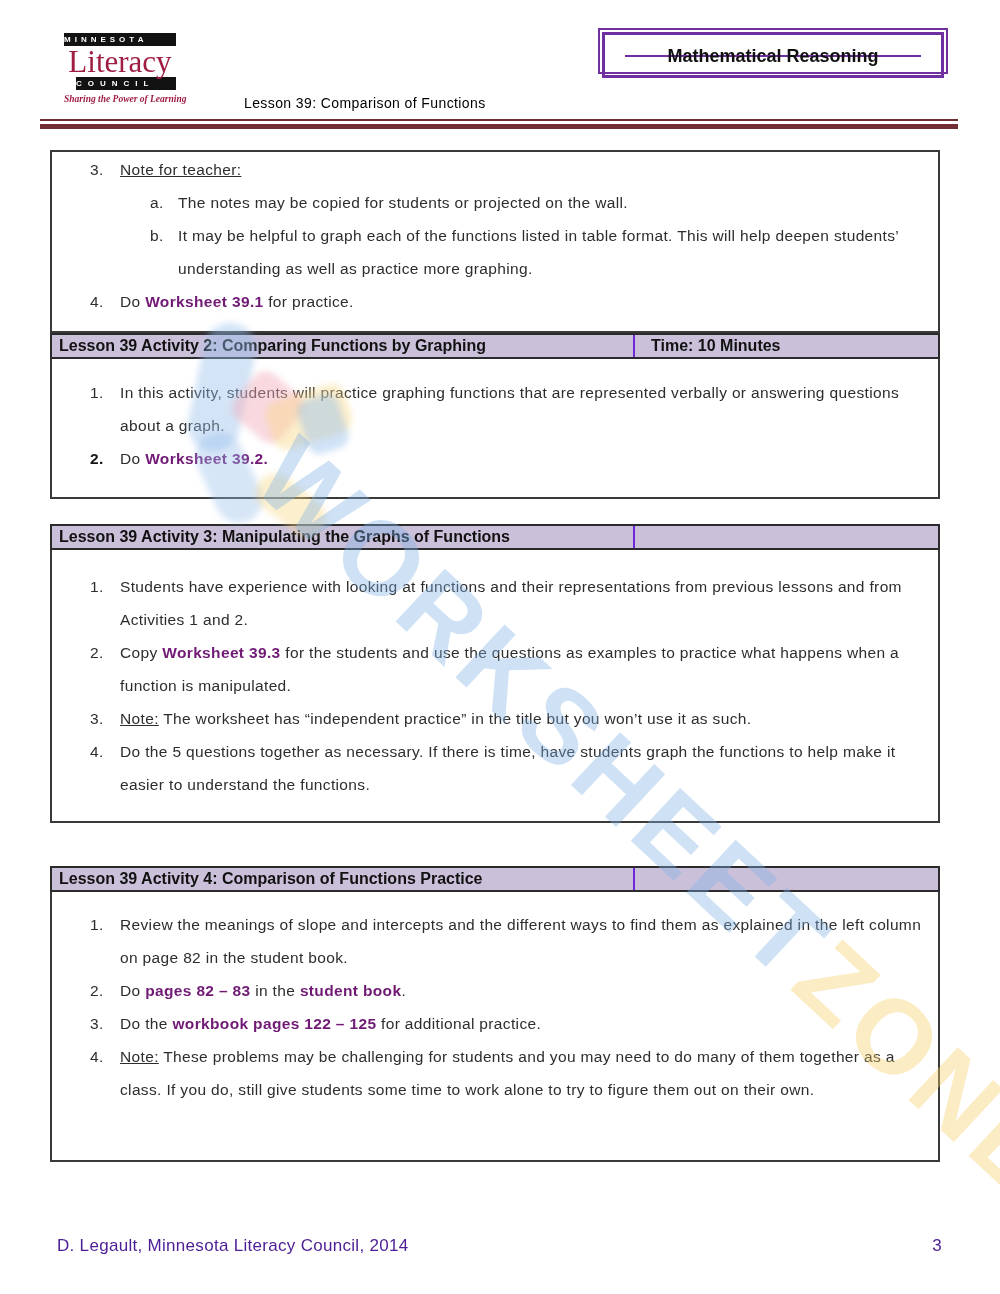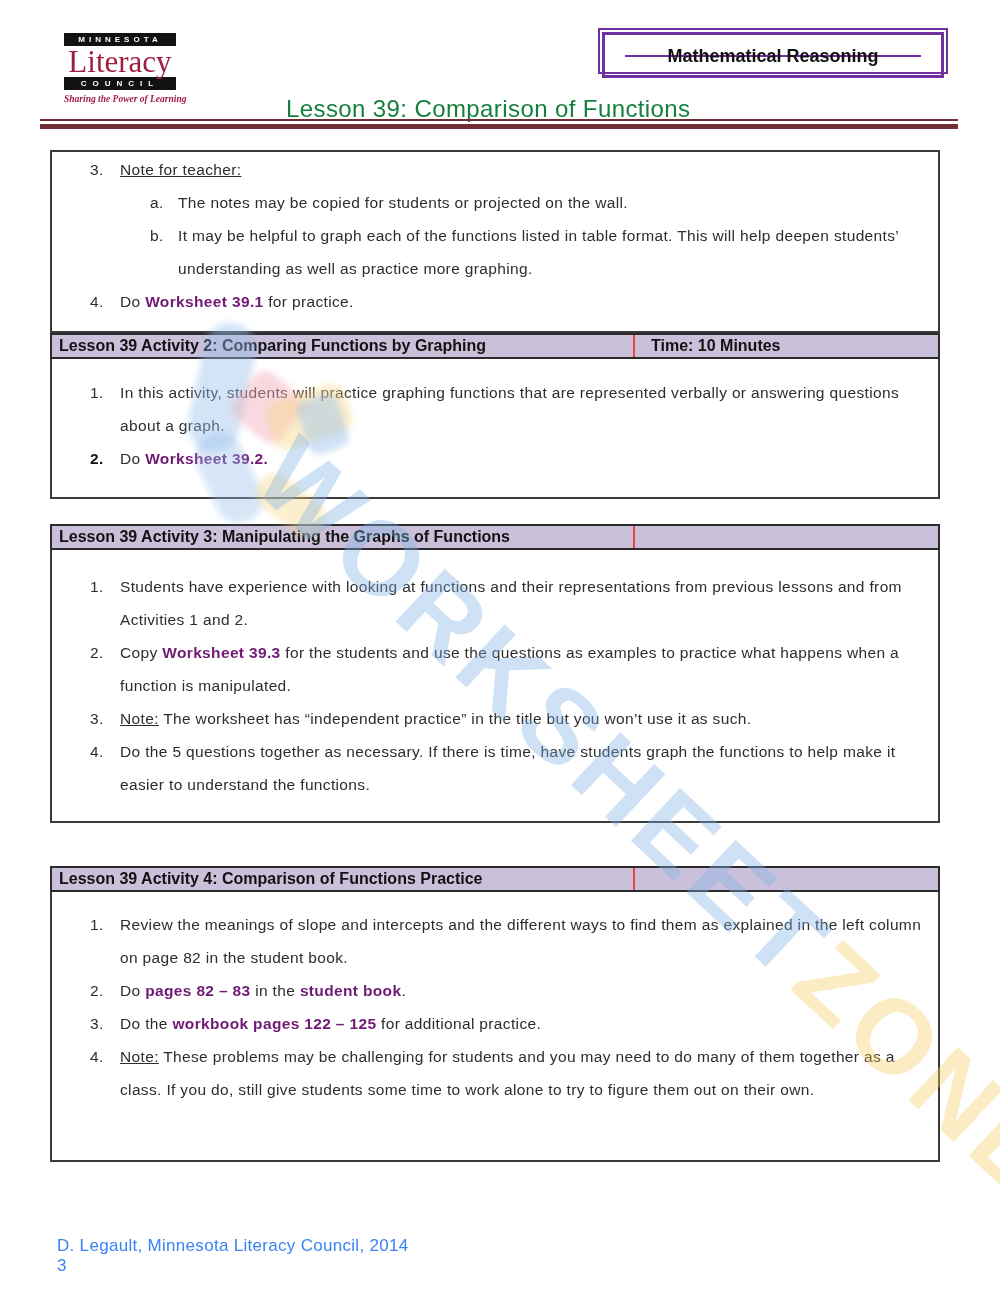--- a/index.html
+++ b/index.html
@@ -8,36 +8,36 @@
     position:relative;
     background:#ffffff;
     font-family:"Liberation Sans", sans-serif;
     color:#2d2d2d;
     overflow:hidden;
   }
 
   
   .logo { position:absolute; left:64px; top:33px; width:112px; }
   .logo-bar {
-    background:#121212; color:#ffffff; text-align:center;
+    background:#121212; color:#ffffff; 
     font-size:8px; font-weight:700; letter-spacing:4px;
     padding:3px 0 2px 0; line-height:8px;
   }
   .logo-name {
     font-family:"Liberation Serif", serif;
     color:#A01D42; font-size:31px; line-height:31px;
     text-align:center; letter-spacing:0px;
   }
   .logo-tagline {
     font-family:"Liberation Serif", serif; font-style:italic; font-weight:700;
     color:#A01D42; font-size:9.5px; margin-top:4px; white-space:nowrap;
   }
   .doc-title {
     position:absolute; left:244px; top:95px;
-    font-size:24px; color:#15803d; letter-spacing:0.4px;margin-left:42px;
+    font-size:14px; color:#000000; letter-spacing:0.4px;
   }
   .badge-outer {
     position:absolute; left:598px; top:28px; width:350px; height:46px;
     border:2px solid #7030A0; padding:2px; background:#ffffff;
   }
   .badge-mid { border:3px solid #7030A0; height:100%; padding:20px; }
   .badge-inner {
     border:1px solid #7030A0; height:100%;
     display:flex; align-items:center; justify-content:center;
     font-weight:700; font-size:18px; color:#111111;
@@ -59,41 +59,41 @@
   .sec-2 .content-box { height:273px; padding-top:20px; border-top:none; }
   .sec-3 { margin-top:43px; }
   .sec-3 .content-box { height:270px; padding-top:16px; border-top:none; }
 
   .act-bar {
     width:890px; height:26px; background:#CBC0DA;
     border:2px solid #2b2b2b; display:flex; align-items:center;
   }
   .act-title {
     flex:0 0 583px; font-weight:700; font-size:16px; color:#111111;
-    padding-left:7px; border-right:2px solid #ef4444;
+    padding-left:7px; border-right:2px solid #6d28d9;
     height:100%; display:flex; align-items:center; white-space:nowrap; overflow:hidden;
   }
   .act-time {
     flex:1; font-weight:700; font-size:16px; color:#111111;
     padding-left:16px; white-space:pre;
   }
 
   .item { display:flex; line-height:33px; font-size:15.5px; letter-spacing:0.35px; }
   .item .num { flex:0 0 30px; margin-left:38px; }
   .item .num.bold { font-weight:700; color:#151515; }
   .item .body { flex:1; }
   .item.sub .num { margin-left:98px; flex:0 0 28px; }
   .item .body .bold { font-weight:700; color:#701a75; }
   .item .body .underline { text-decoration:underline; }
 
   
   .footer {
     position:absolute; left:57px; right:58px; top:1236px;
     display:flex; justify-content:space-between;
-    font-size:17px; color:#3b82f6; letter-spacing:0.3px;flex-direction:column;
+    font-size:17px; color:#4c1d95; letter-spacing:0.3px;
   }
 
   
   .watermark { position:absolute; inset:0; z-index:5; pointer-events:none; }
   .wm-text {
     position:absolute; left:315px; top:415px;
     transform:rotate(43deg); transform-origin:0 0;
     font-size:105px; font-weight:700; letter-spacing:6px; white-space:nowrap;
   }
   .wm-word1 { color:rgba(125,175,230,0.38); }
@@ -105,21 +105,21 @@
   .blob-yellow-1{ left:268px; top:392px; width:82px; height:50px;  border-radius:14px; transform:rotate(-18deg); background:rgba(248,214,130,0.42); }
   .blob-blue-3  { left:302px; top:396px; width:42px; height:56px;  border-radius:12px; transform:rotate(-18deg); background:rgba(150,190,235,0.45); }
   .blob-yellow-2{ left:252px; top:486px; width:78px; height:38px;  border-radius:19px; transform:rotate(38deg);  background:rgba(248,214,130,0.40); }
 </style>
 </head>
 <body>
 
 <div class="logo">
   <div class="logo-bar">MINNESOTA</div>
   <div class="logo-name">Literacy</div>
-  <div class="logo-bar" style="letter-spacing:6px;">COUNCIL</div>
+  <div class="logo-bar" style="letter-spacing:6px;margin-left:12px;">COUNCIL</div>
   <div class="logo-tagline">Sharing the Power of Learning</div>
 </div>
 
 <div class="badge-outer">
   <div class="badge-mid">
     <div class="badge-inner">Mathematical Reasoning</div>
   </div>
 </div>
 
 <div class="doc-title">Lesson 39: Comparison of Functions</div>

